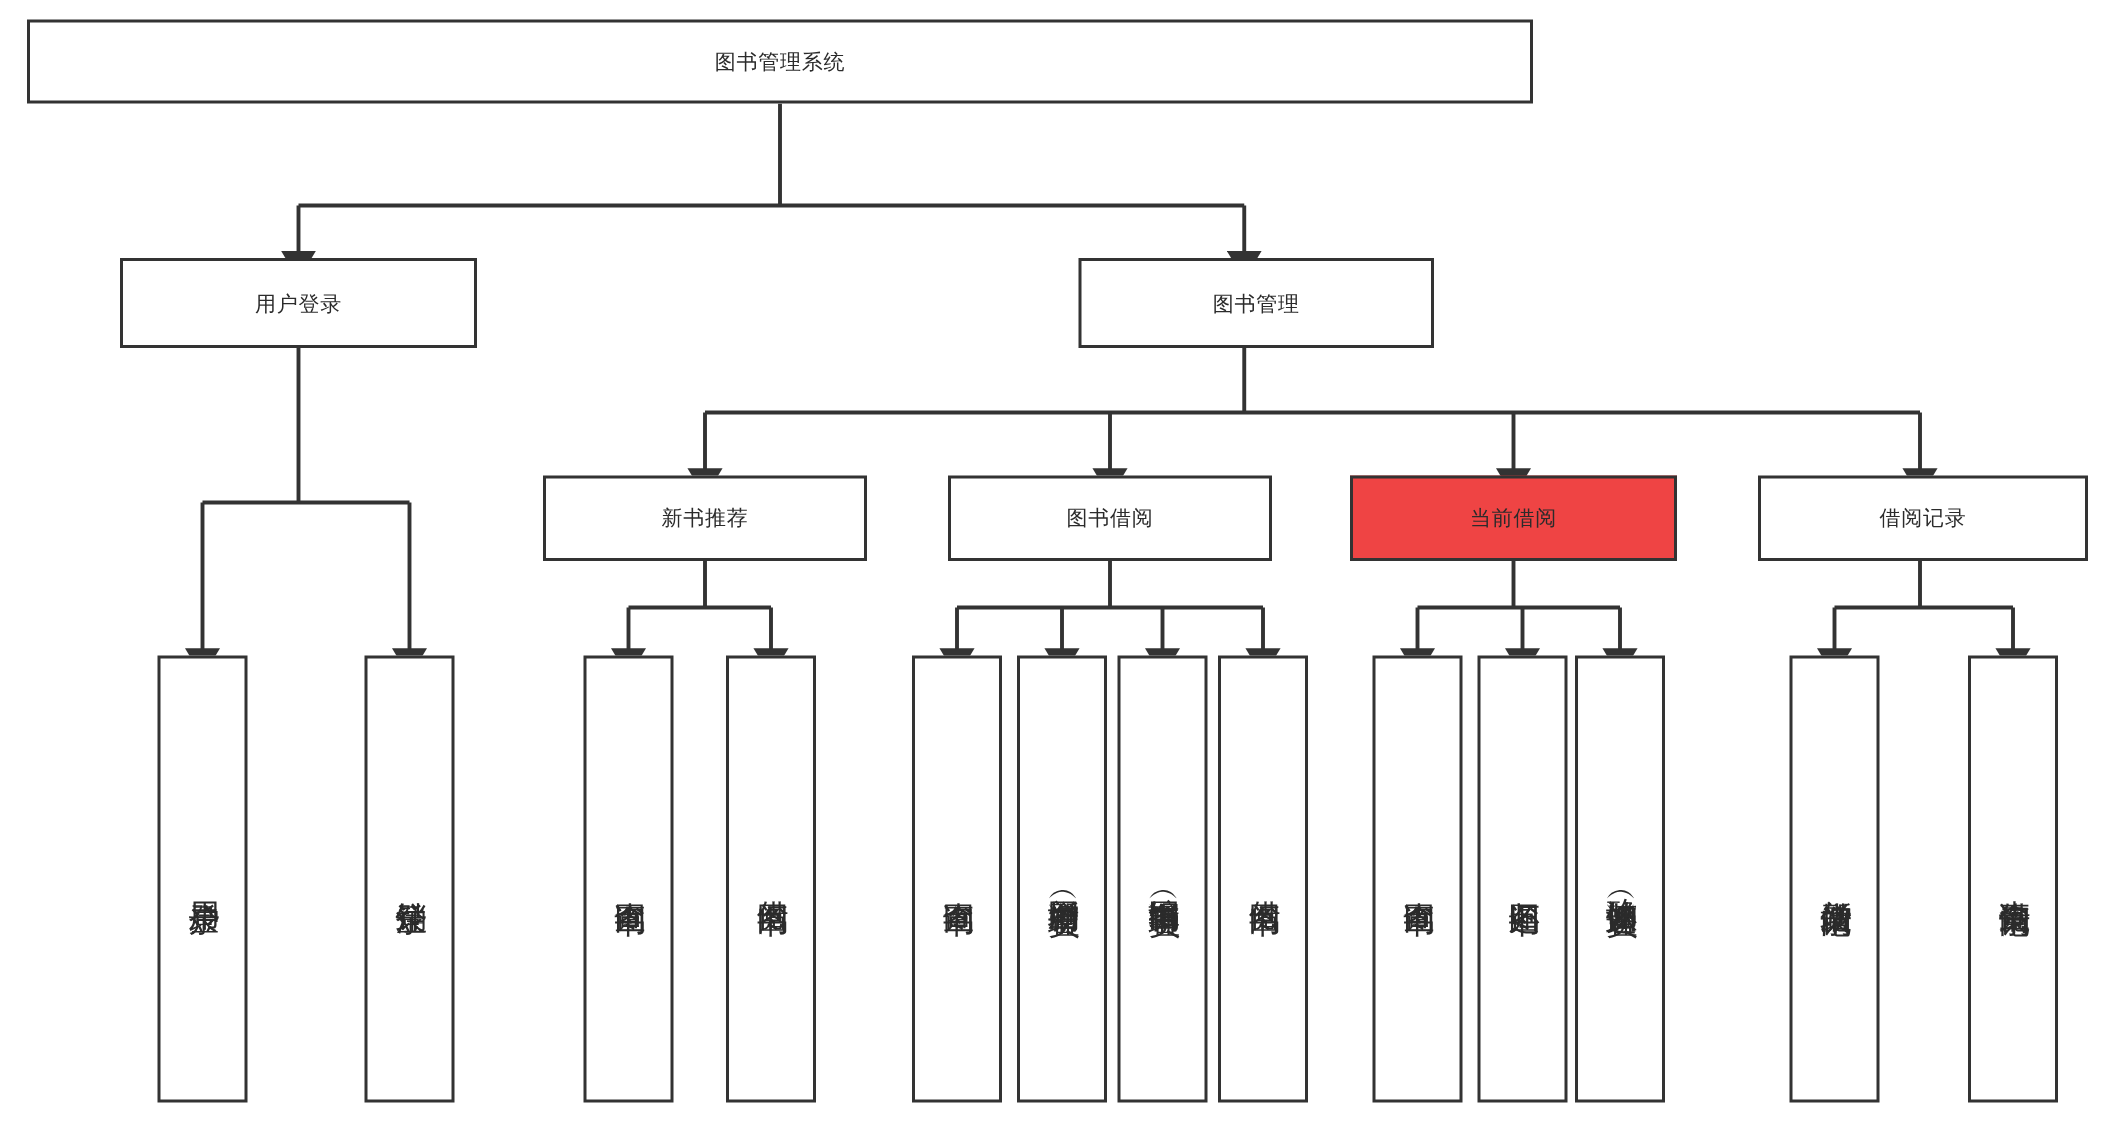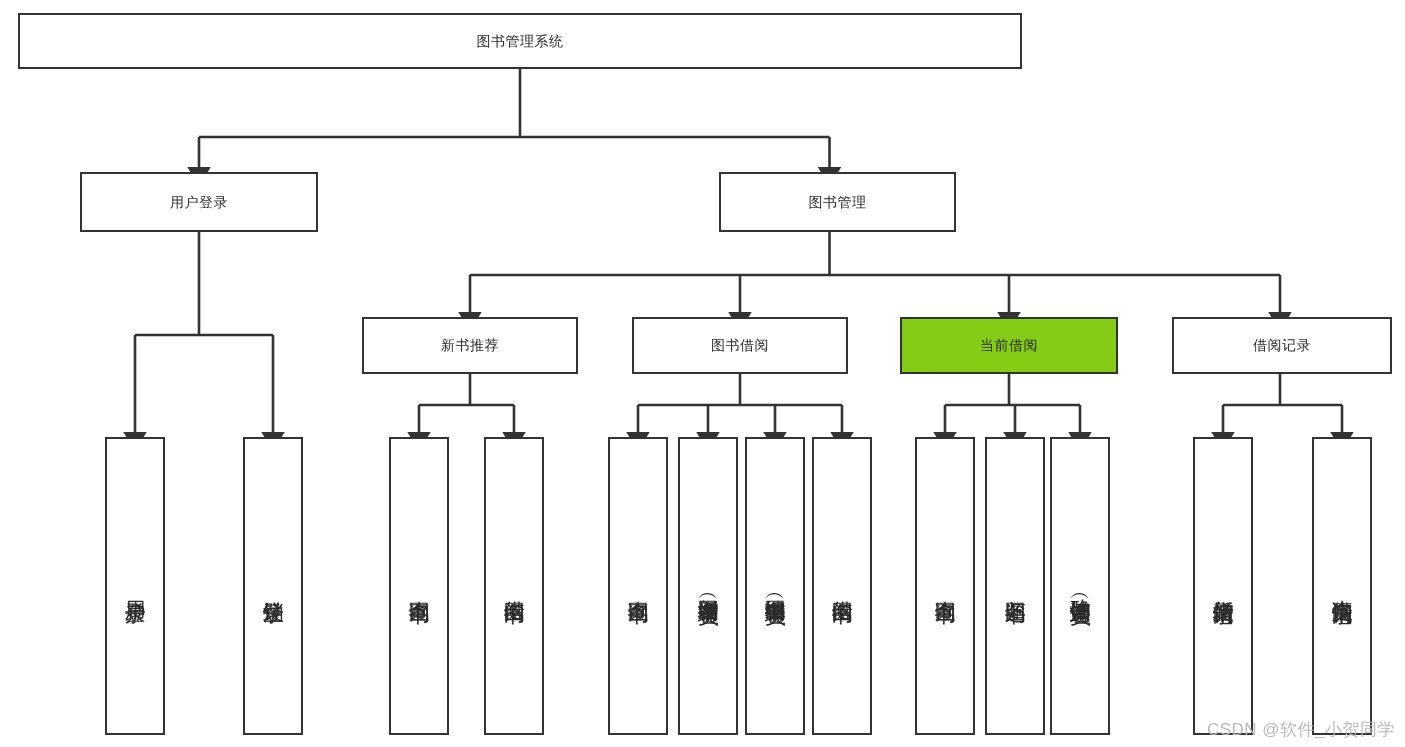--- a/index.html
+++ b/index.html
@@ -127,21 +127,21 @@
       </div>
       <div class="node horiz" style="left: 719px; top: 172px; width: 237px; height: 60px; border-color: rgb(51, 51, 51); background: rgb(255, 255, 255); color: rgb(43, 43, 43);">
         <span class="node-label">图书管理</span>
       </div>
       <div class="node horiz" style="left: 362px; top: 317px; width: 216px; height: 57px; border-color: rgb(51, 51, 51); background: rgb(255, 255, 255); color: rgb(43, 43, 43);">
         <span class="node-label">新书推荐</span>
       </div>
       <div class="node horiz" style="left: 632px; top: 317px; width: 216px; height: 57px; border-color: rgb(51, 51, 51); background: rgb(255, 255, 255); color: rgb(43, 43, 43);">
         <span class="node-label">图书借阅</span>
       </div>
-      <div class="node horiz" style="left: 900px; top: 317px; width: 218px; height: 57px; border-color: rgb(51, 51, 51); background: #84cc16; color: rgb(43, 43, 43);">
+      <div class="node horiz" style="left: 900px; top: 317px; width: 218px; height: 57px; border-color: rgb(51, 51, 51); background: #ef4444; color: rgb(43, 43, 43);">
         <span class="node-label">当前借阅</span>
       </div>
       <div class="node horiz" style="left: 1172px; top: 317px; width: 220px; height: 57px; border-color: rgb(51, 51, 51); background: rgb(255, 255, 255); color: rgb(43, 43, 43);">
         <span class="node-label">借阅记录</span>
       </div>
       <div class="node vert" style="left: 105px; top: 437px; width: 60px; height: 298px; border-color: rgb(51, 51, 51); background: rgb(255, 255, 255); color: rgb(43, 43, 43);">
         <span class="node-label">用户登录</span>
       </div>
       <div class="node vert" style="left: 243px; top: 437px; width: 60px; height: 298px; border-color: rgb(51, 51, 51); background: rgb(255, 255, 255); color: rgb(43, 43, 43);">
         <span class="node-label">注销登录</span>
@@ -174,15 +174,14 @@
         <span class="node-label">确认归还（管理员）</span>
       </div>
       <div class="node vert" style="left: 1193px; top: 437px; width: 60px; height: 298px; border-color: rgb(51, 51, 51); background: rgb(255, 255, 255); color: rgb(43, 43, 43);">
         <span class="node-label">新增借阅记录</span>
       </div>
       <div class="node vert" style="left: 1312px; top: 437px; width: 60px; height: 298px; border-color: rgb(51, 51, 51); background: rgb(255, 255, 255); color: rgb(43, 43, 43);">
         <span class="node-label">查询借阅记录</span>
       </div>
     </div>
 
-  <div id="watermark">CSDN @软件_小贺同学</div>
 
 </div>
 
 </body></html>

